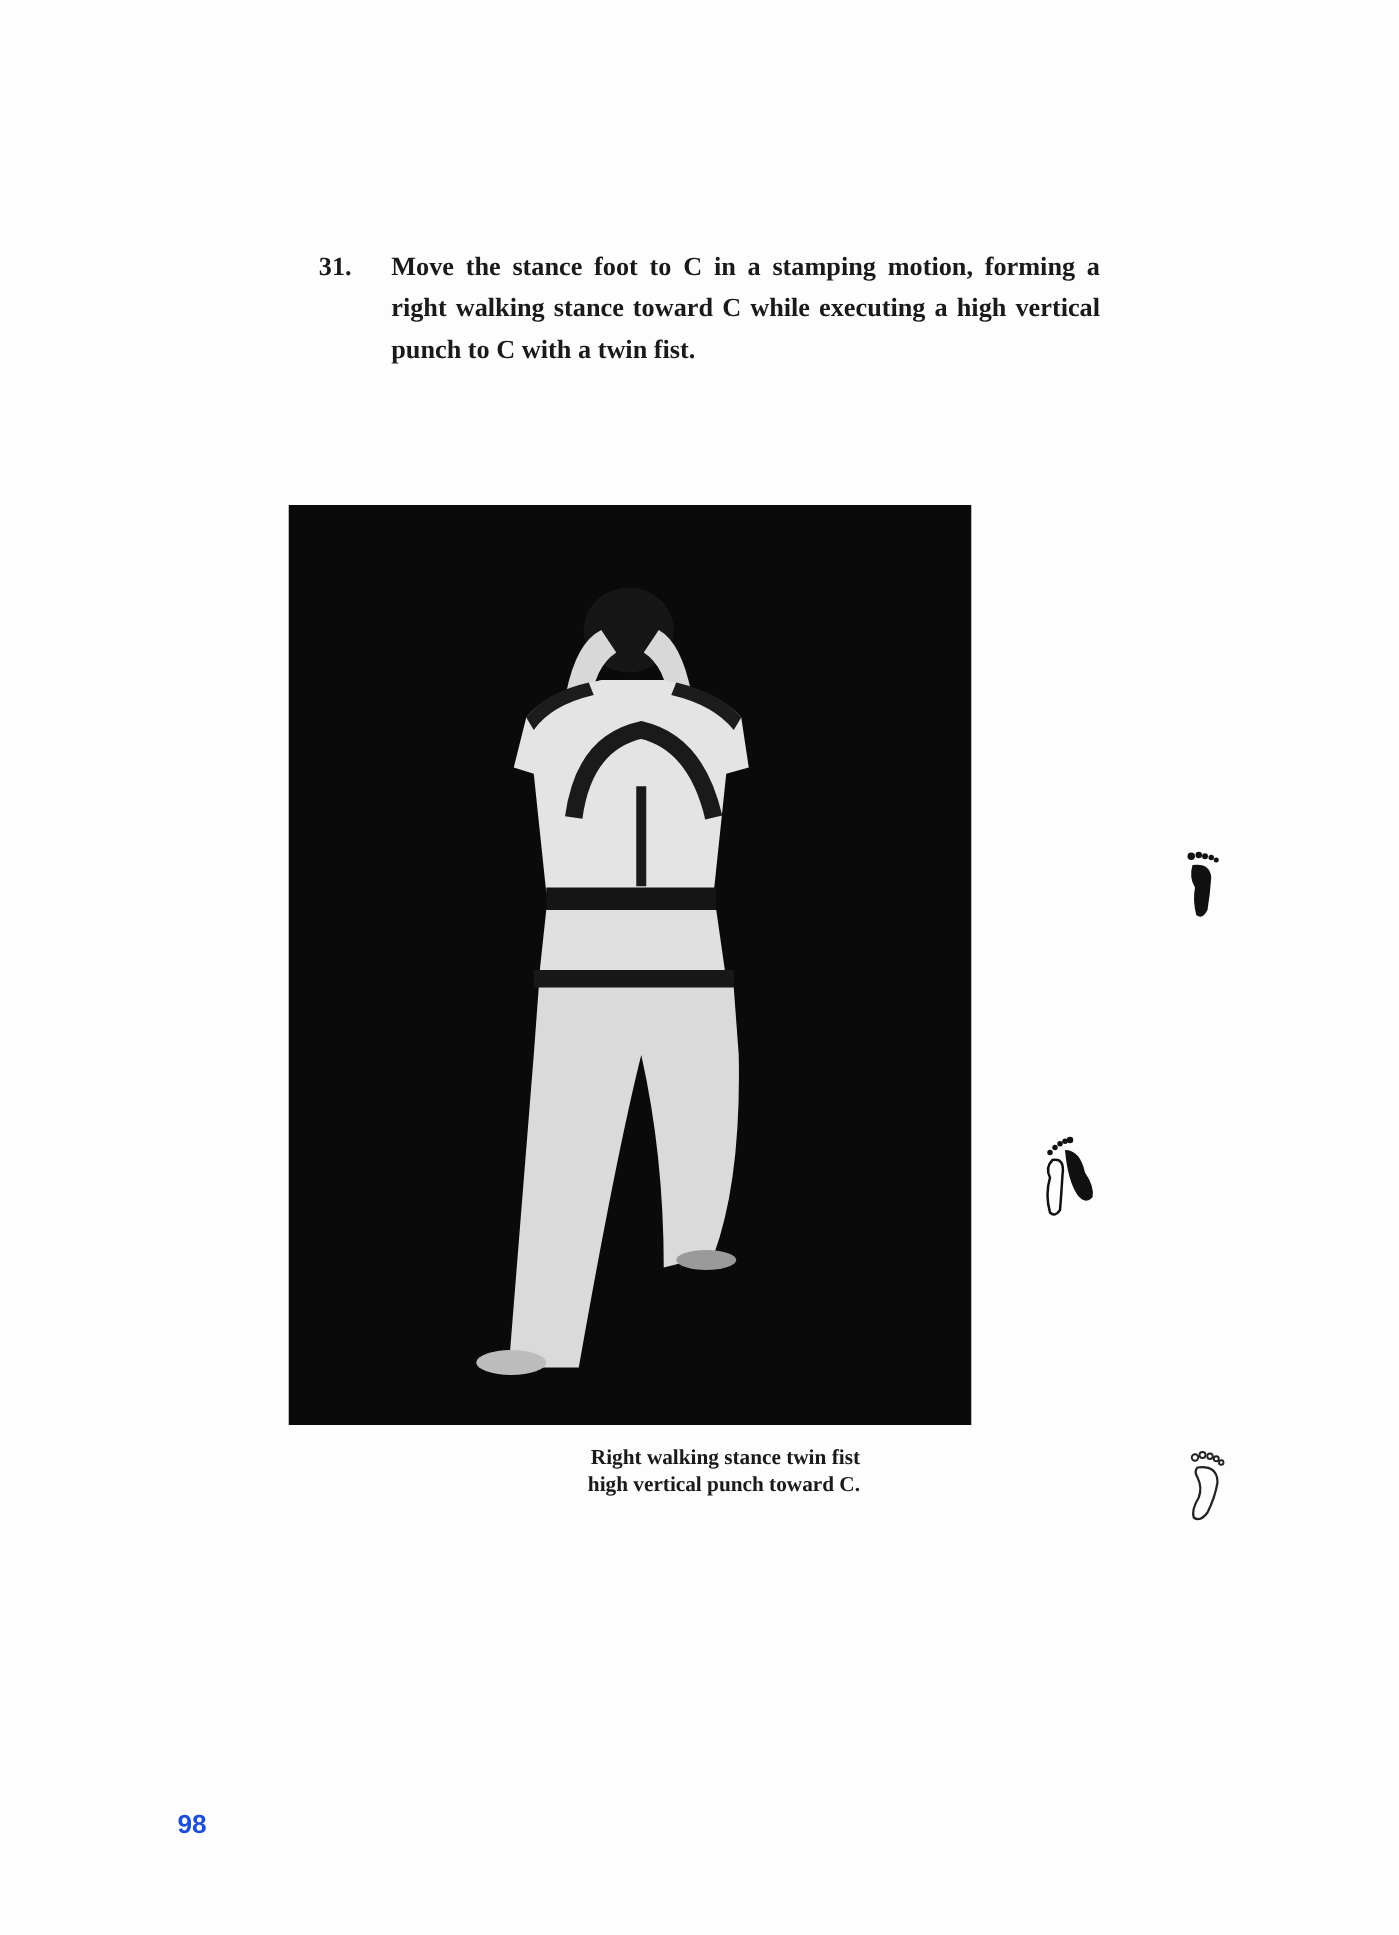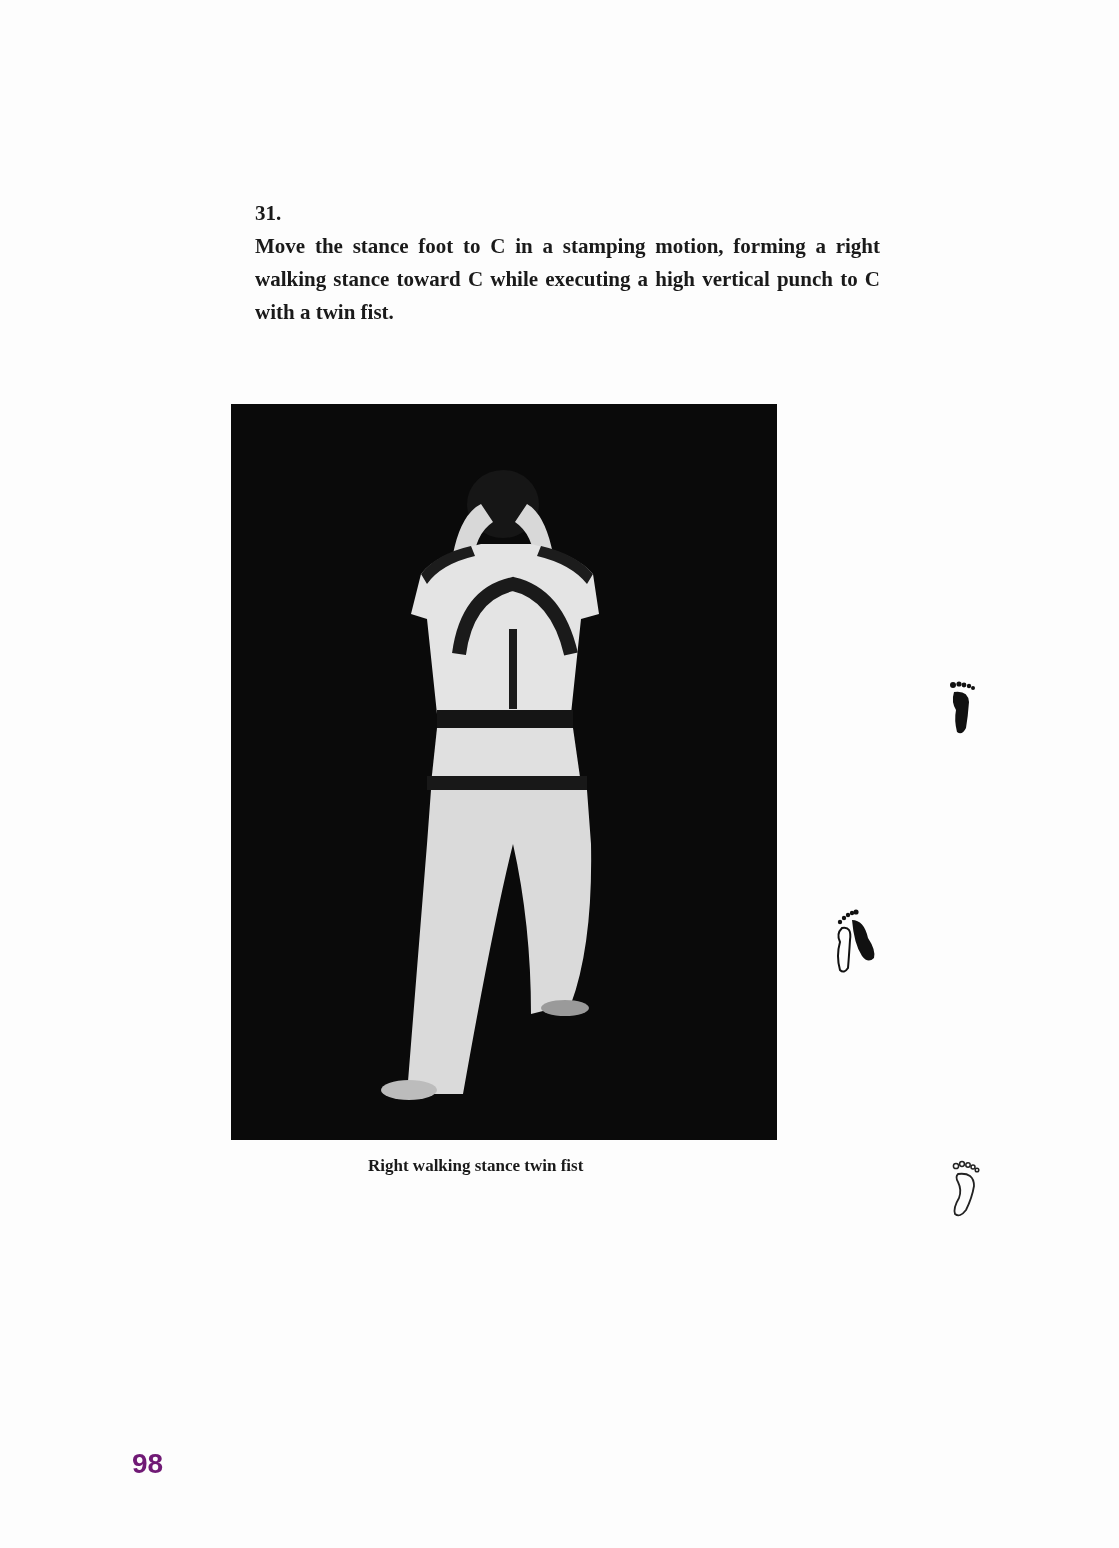--- a/index.html
+++ b/index.html
@@ -3,48 +3,47 @@
   <meta charset="utf-8">
   <style>
     * { box-sizing: border-box; margin: 0; padding: 0; }
     html, body { width: 1119px; height: 1548px; background: #fdfdfd; overflow: hidden; }
     body { position: relative; font-family: "DejaVu Serif", "Liberation Serif", serif; color: #1a1a1a; }
 
     .step {
       position: absolute; left: 255px; top: 197px; width: 625px;
       display: flex; font-weight: bold; font-size: 21px; line-height: 33px;
       font-family: "Liberation Serif", "DejaVu Serif", serif;
-      flex-direction: column;
     }
     .step-num { width: 58px; flex: none; }
     .step-text { flex: 1; text-align: justify; }
 
     .photo {
       position: absolute; left: 231px; top: 404px; width: 546px; height: 736px;
       background: #0b0b0b; overflow: hidden;
     }
     .photo svg { width: 100%; height: 100%; display: block; }
 
     .caption {
       position: absolute; left: 368px; top: 1155px; width: 320px;
       font-weight: bold; font-size: 17px; line-height: 22px;
       font-family: "Liberation Serif", "DejaVu Serif", serif;
     }
-    .caption div { white-space: nowrap; }
+    .caption div { white-space: nowrap; text-align: right; }
 
     .foot { position: absolute; }
     .foot svg { display: block; }
     .foot-1 { left: 948px; top: 680px; width: 28px; height: 56px; }
     .foot-2 { left: 832px; top: 908px; width: 48px; height: 70px; }
     .foot-3 { left: 950px; top: 1160px; width: 30px; height: 60px; }
 
     .page-number {
-      position: absolute; left: 132px; top: 1448px;
+      position: absolute; left: 142px; top: 1448px;
       font-family: "Liberation Sans", "DejaVu Sans", sans-serif;
-      font-weight: bold; font-size: 28px; color: #701a75;
+      font-weight: bold; font-size: 21px; color: #1d4ed8;
     }
   </style>
 </head>
 <body>
 
 <div class="step">
   <div class="step-num">31.</div>
   <div class="step-text">Move the stance foot to C in a stamping motion, forming a right walking stance toward C while executing a high vertical punch to C with a twin fist.</div>
 </div>
 
@@ -72,20 +71,21 @@
 
     <path d="M200 386 L356 386 L360 440 Q362 540 340 600 L300 610 Q300 520 282 440 Q262 520 232 690 L176 690 Q188 540 196 440 Z" fill="#dadada"></path>
 
     <ellipse cx="178" cy="686" rx="28" ry="10" fill="#bcbcbc"></ellipse>
     <ellipse cx="334" cy="604" rx="24" ry="8" fill="#9a9a9a"></ellipse>
   </svg>
 </div>
 
 <div class="caption">
   <div>Right walking stance twin fist</div>
+  <div>high vertical punch toward C.</div>
 </div>
 
 <div class="foot foot-1">
   <svg width="28" height="56" viewBox="0 0 28 56">
     <circle cx="5" cy="5" r="3" fill="#111"></circle>
     <circle cx="11" cy="4" r="2.6" fill="#111"></circle>
     <circle cx="16" cy="5" r="2.4" fill="#111"></circle>
     <circle cx="21" cy="6" r="2.2" fill="#111"></circle>
     <circle cx="25" cy="8" r="2" fill="#111"></circle>
     <path d="M6 12 Q20 10 21 22 Q20 36 18 48 Q14 56 9 52 Q6 40 8 30 Q3 22 6 12 Z" fill="#111"></path>

